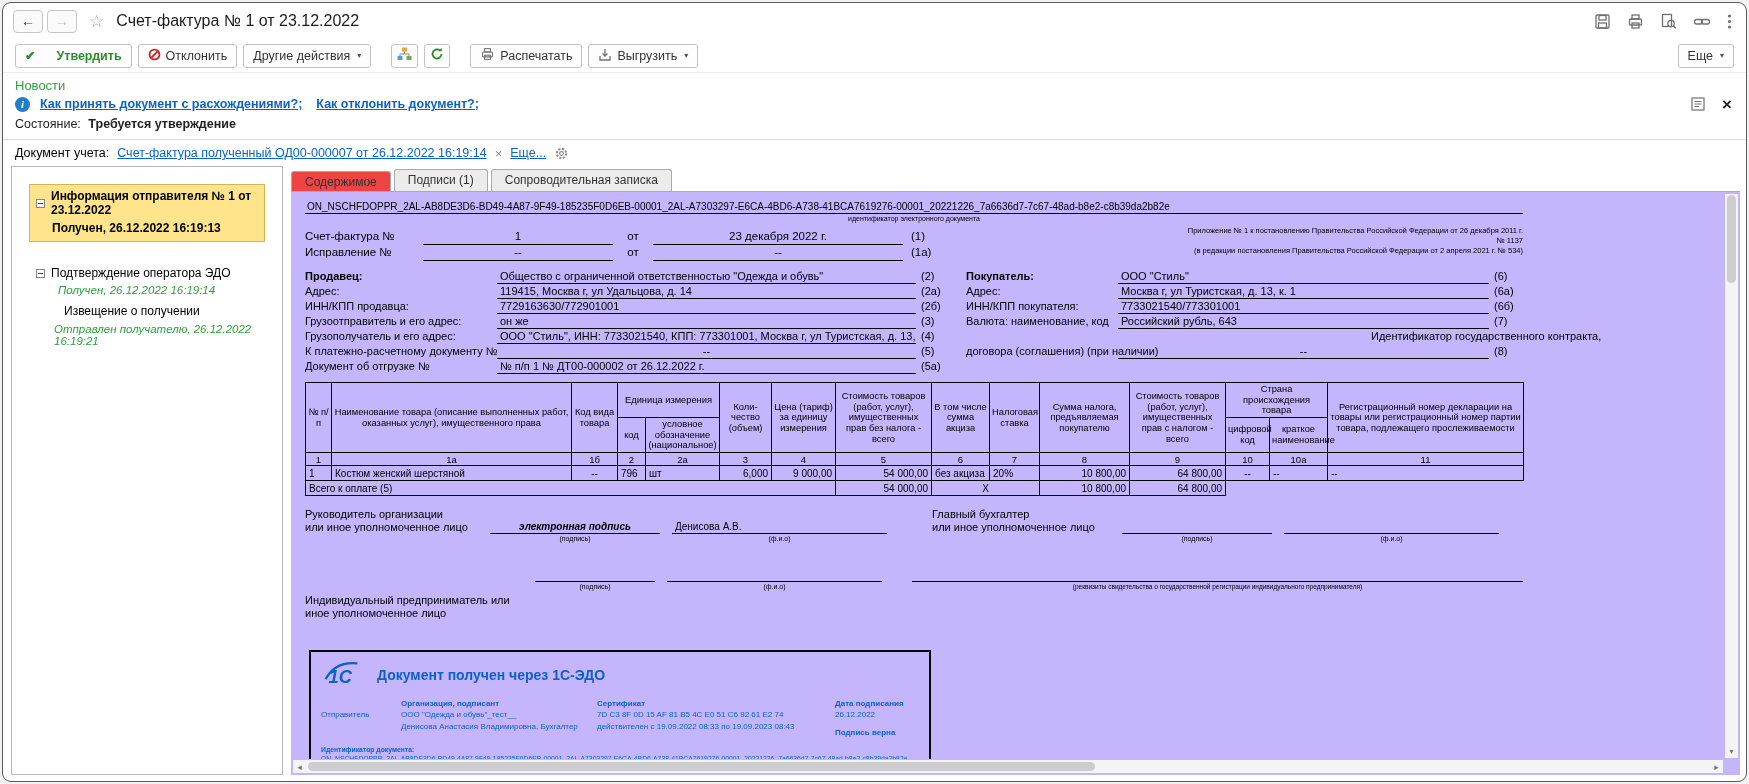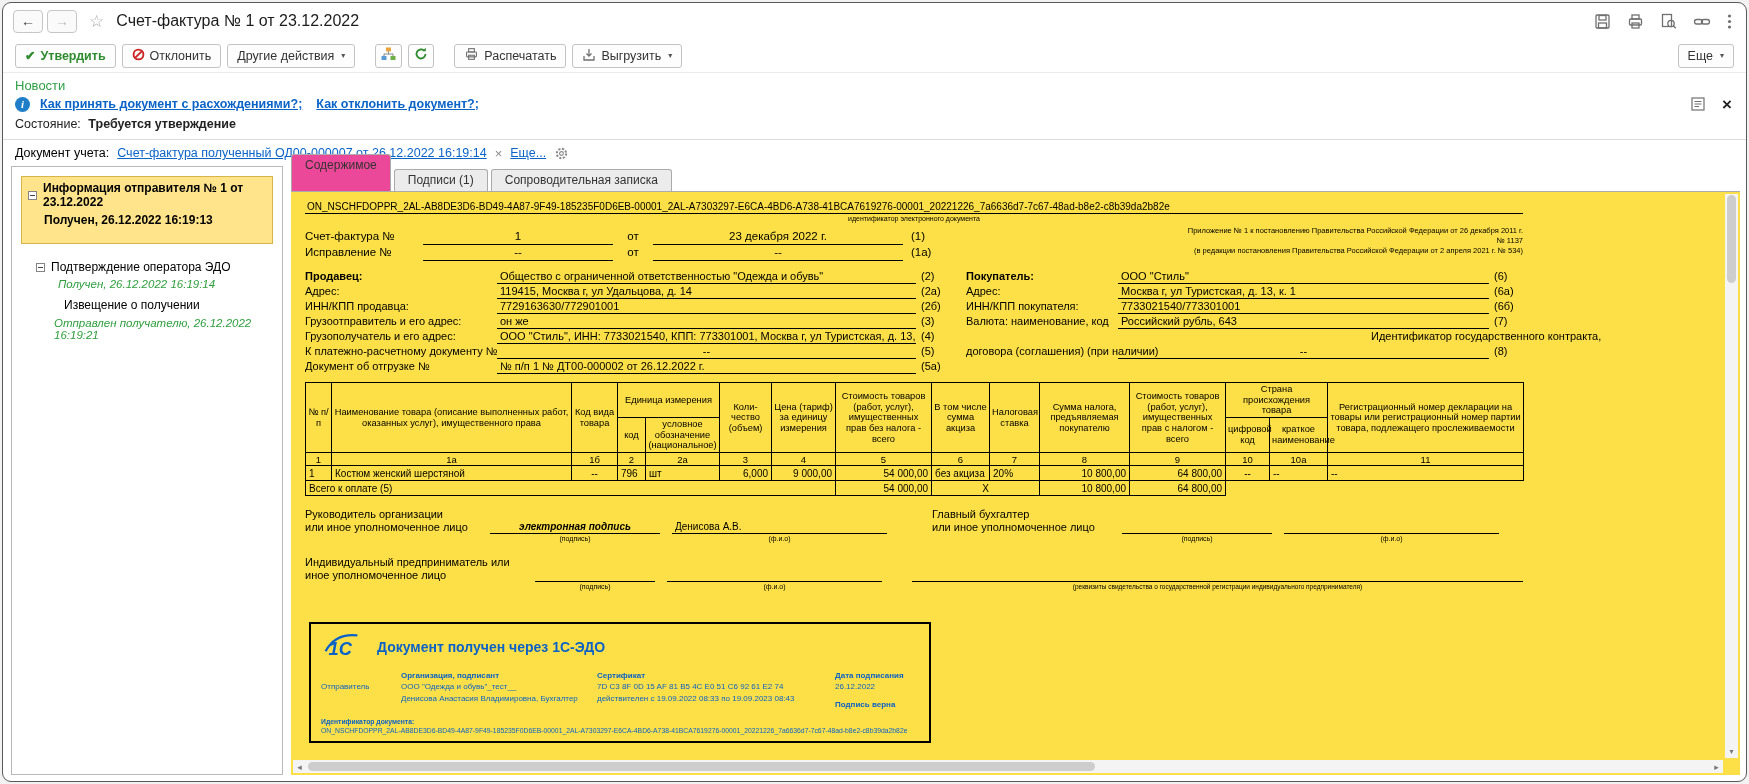--- a/index.html
+++ b/index.html
@@ -14,57 +14,57 @@
   .wtitle { font-size:16px; color:#1c1c1c; }
   .tb-icons { margin-left:auto; display:flex; align-items:center; gap:16px; }
   .iconbtn { display:inline-flex; align-items:center; justify-content:center; cursor:pointer; background:none; border:none; }
   .iconbtn svg { display:block; }
 
   
   .toolbar { height:34px; display:flex; align-items:center; gap:6px; padding:0 12px; border-bottom:1px solid #ececec; }
   .btn { height:24px; display:inline-flex; align-items:center; gap:5px; border:1px solid #c3c3c3; border-radius:3px; background:#fdfdfd; padding:0 9px; font-size:12.5px; color:#333; cursor:pointer; font-family:inherit; }
   .btn .dd { font-size:8px; color:#555; margin-left:2px; }
   .btn.icon-only { padding:0 5px; }
-  .grn { color:#2e8b2e; font-weight:bold; }
+  .grn { color:#2e8b2e; font-weight:bold;margin-left:16px; }
   .gap { width:8px; }
   .spacer { flex:1; }
 
   
   .newsline { height:20px; padding:3px 0 0 12px; }
   .news-title { color:#2fa045; font-size:13px; cursor:pointer; }
   .infoline { height:22px; display:flex; align-items:center; padding:0 14px 0 12px; }
   .info-icon { width:15px; height:15px; border-radius:50%; background:#1e7ec8; color:#fff; font-size:11px; font-style:italic; font-weight:bold; display:inline-flex; align-items:center; justify-content:center; margin-right:10px; font-family:"Liberation Serif",serif; }
   .blink { color:#0a64c8; font-weight:bold; font-size:12.5px; text-decoration:underline; margin-right:14px; cursor:pointer; }
   .news-x { font-size:17px; font-weight:bold; color:#222; cursor:pointer; margin-left:16px; line-height:1; }
   .statusline { height:20px; padding:2px 0 0 12px; font-size:12.5px; color:#222; }
   .statusline b { margin-left:4px; }
   .divider { height:1px; background:#dcdcdc; margin-top:4px; }
   .docline { height:26px; display:flex; align-items:center; padding-left:12px; font-size:12.5px; gap:8px; }
   .alink { color:#0a64c8; text-decoration:underline; cursor:pointer; }
   .gray-x { color:#8a8a8a; font-size:13px; cursor:pointer; }
 
   
   .main { position:absolute; top:163px; bottom:6px; left:8px; right:6px; display:flex; }
   .tree { width:272px; flex:none; border:1px solid #b9b9b9; background:#fff; font-size:12px; overflow:hidden; }
-  .titem1 { margin:9px; background:#ffe48c; border:1px solid #d8b54a; padding:4px 6px 16px; }
+  .titem1 { margin:17px; background:#ffe48c; border:1px solid #d8b54a; padding:4px 6px 6px; }
   .tline { display:flex; align-items:center; }
   .tree-glyph { width:9px; height:9px; border:1px solid #848484; background:#fff; display:inline-block; position:relative; margin-right:6px; flex:none; }
   .tree-glyph::before { content:""; position:absolute; left:1px; right:1px; top:3px; height:1px; background:#444; }
   .t1line2 { font-weight:bold; padding-left:16px; margin-top:4px; }
   .titem1 .tline { font-weight:bold; }
   .titem2 { padding:7px 6px 0 24px; }
   .tstat { font-style:italic; color:#2e9e3e; font-size:11.5px; padding-left:22px; margin-top:4px; }
   .titem3 { padding:8px 6px 0 52px; }
   .titem3-stat { font-style:italic; color:#2e9e3e; font-size:11.5px; padding-left:42px; margin-top:5px; }
 
   .rightpanel { flex:1; margin-left:8px; position:relative; }
   .tabs { height:25px; display:flex; align-items:flex-end; }
   .tab { border:1px solid #ababab; border-bottom:none; background:#ececec; padding:3px 13px 4px; font-size:12px; color:#333; margin-right:3px; border-radius:3px 3px 0 0; cursor:pointer; }
-  .tab.active { background:#ec4899; position:relative; margin-bottom:-1px; border-bottom:1px solid #fff; padding-bottom:19px; }
-  .content { position:absolute; top:25px; left:0; right:0; bottom:0; border-top:1px solid #ababab; background:#fde047; overflow:hidden; }
+  .tab.active { background:#ef4444; position:relative; margin-bottom:-1px; border-bottom:1px solid #fff; padding-bottom:2px; }
+  .content { position:absolute; top:25px; left:0; right:0; bottom:0; border-top:1px solid #ababab; background:#c4b5fd; overflow:hidden; }
   .content-inner { position:absolute; inset:8px 18px 16px 14px; overflow:hidden; }
 
   
   .invoice { width:1228px; color:#000; }
   .docid-line { width:1218px; border-bottom:1px solid #000; font-size:10px; white-space:nowrap; overflow:hidden; padding:1px 4px 1px 2px; }
   .docid-cap { width:1218px; text-align:center; font-size:7px; margin-top:1px; }
   .head-wrap { position:relative; width:1218px; margin-top:7px; }
   .regblock { position:absolute; right:0; top:-3px; width:345px; font-size:7.5px; text-align:right; line-height:1.3; }
   .hrow { display:flex; height:16px; line-height:15px; font-size:11.5px; }
   .hlbl { width:118px; flex:none; }
@@ -92,21 +92,21 @@
   .drow td { height:15px; }
   .tr { text-align:right; } .tc { text-align:center; }
   .trow td { height:15px; }
   .tlabel { font-weight:bold; }
   .tfill { border:none !important; }
 
   .signs { width:1218px; margin-top:12px; font-size:11px; }
   .srow { display:flex; align-items:flex-start; }
   .slabel { line-height:13px; }
   .w185 { width:185px; } .w170 { width:170px; } .w215 { width:215px; } .w150 { width:150px; }
-  .w230c { width:230px; } .w120 { width:120px; } .wlbl190 { width:190px; }
+  .w230c { width:230px;margin-top:38px; } .w120 { width:120px; } .wlbl190 { width:190px; }
   .ml12 { margin-left:12px; } .ml45 { margin-left:45px; } .ml30 { margin-left:30px; }
   .mt12 { margin-top:12px; }
   .grow { flex:1; }
   .sf { display:flex; flex-direction:column; margin-top:12px; }
   .sfield { border-bottom:1px solid #000; text-align:center; font-size:10px; height:14px; line-height:13px; white-space:nowrap; overflow:hidden; }
   .sfield.esign { font-weight:bold; font-style:italic; }
   .sfield.nm { text-align:left; padding-left:3px; }
   .scap { font-size:7px; text-align:center; height:10px; line-height:9px; }
   .scap.tiny { font-size:6.5px; }
 

